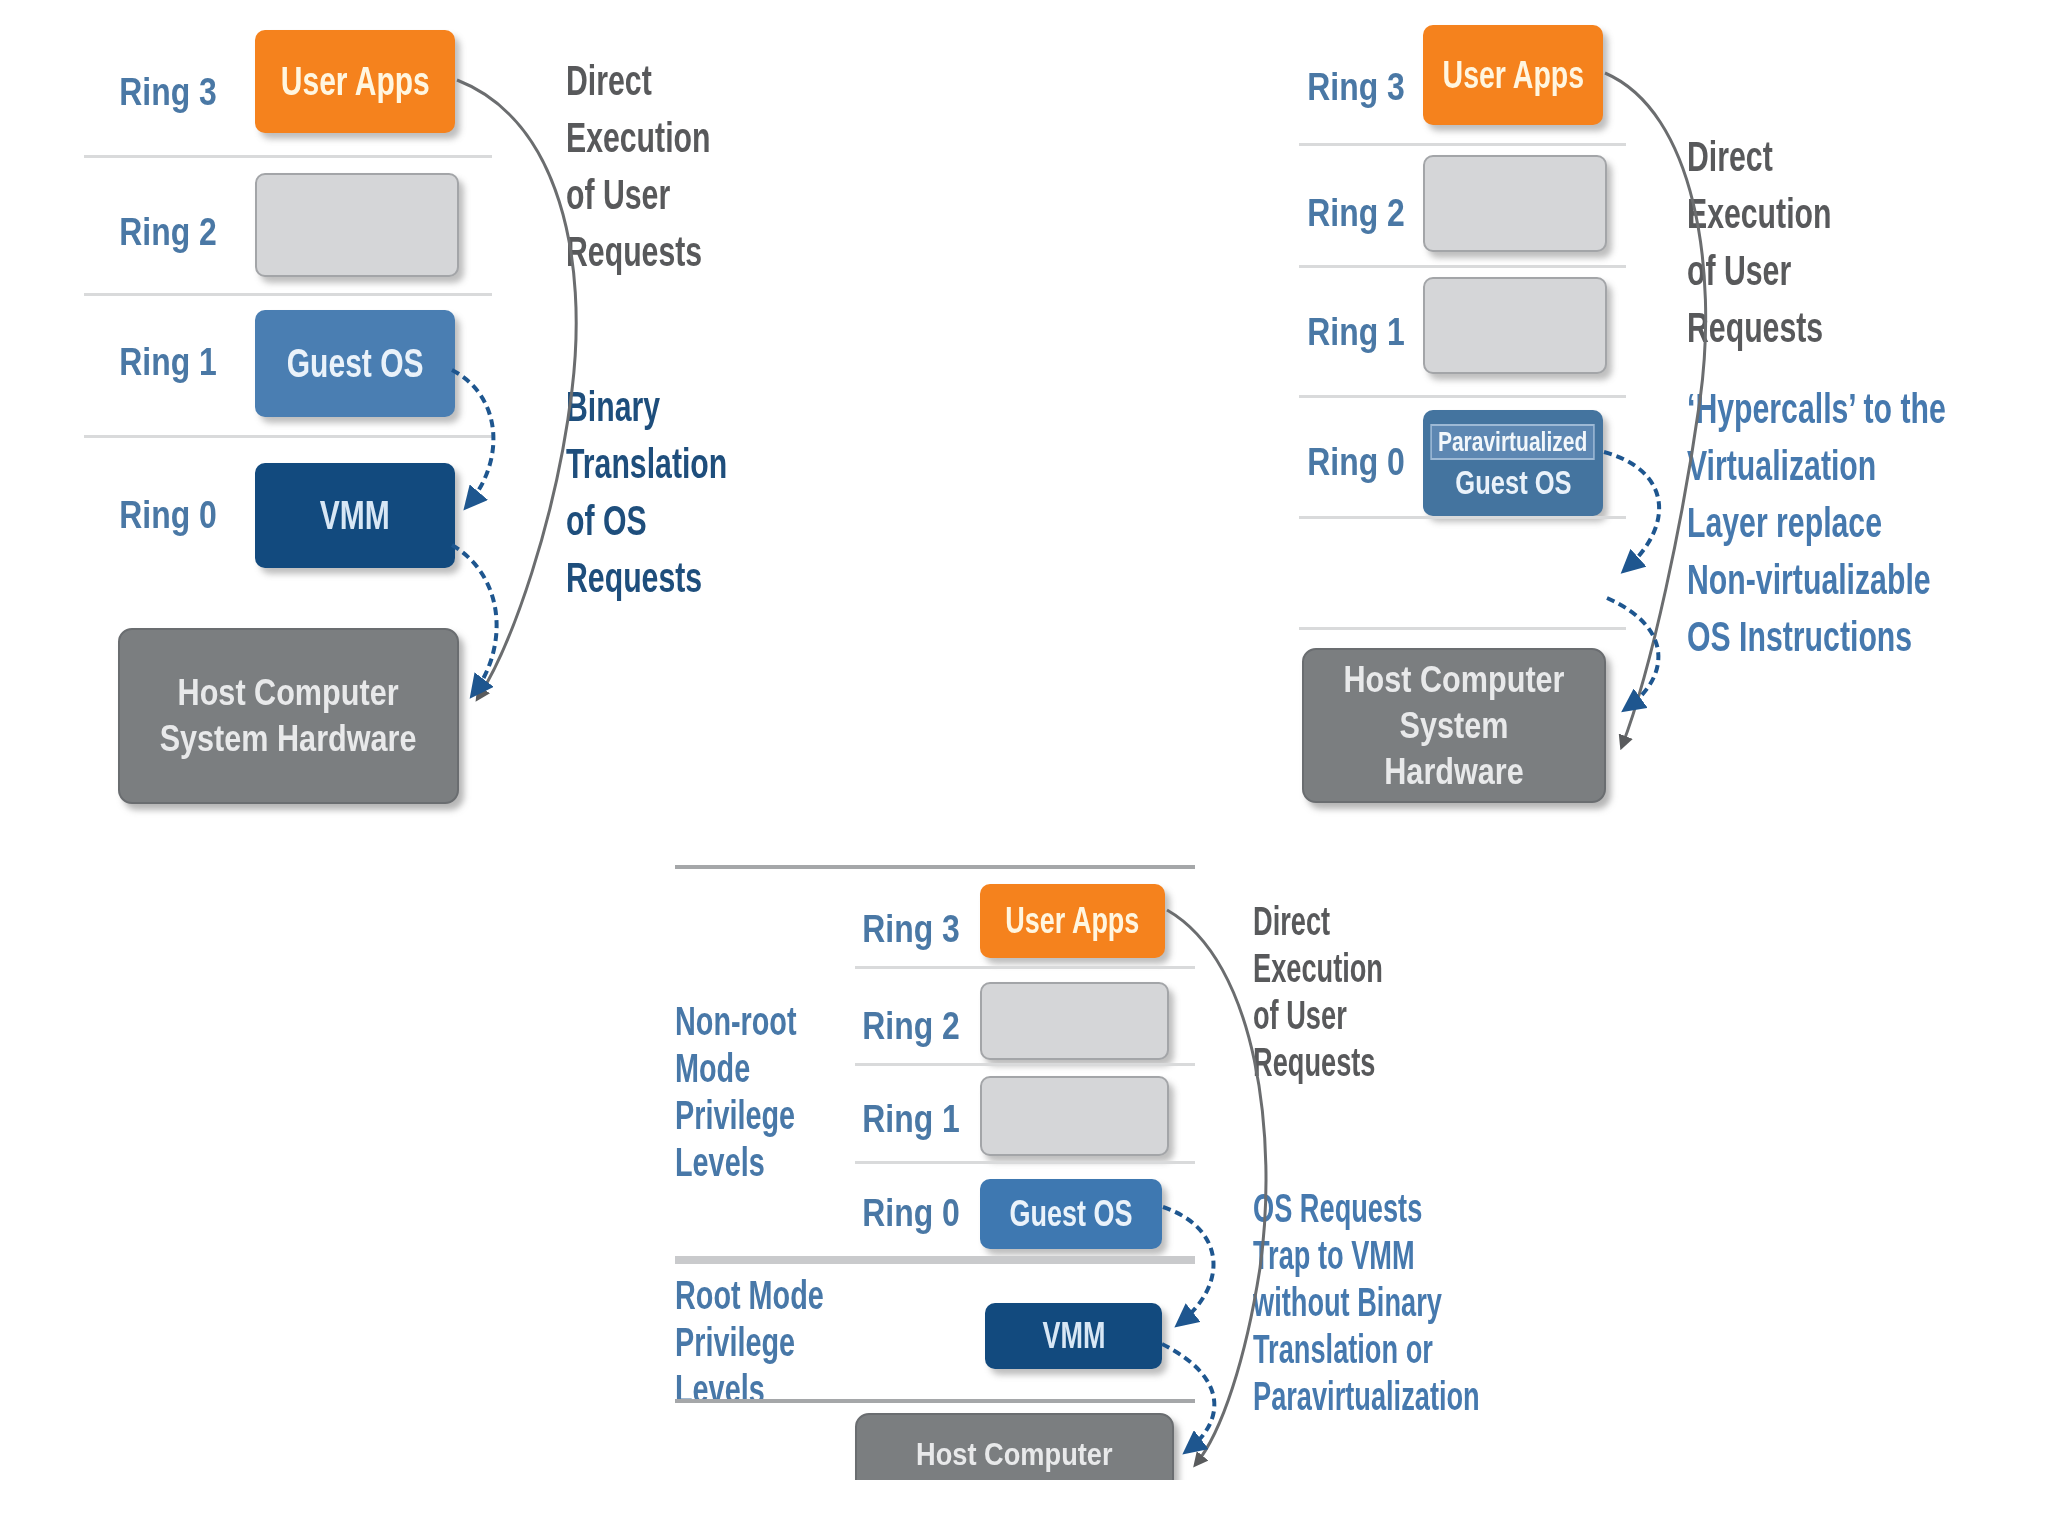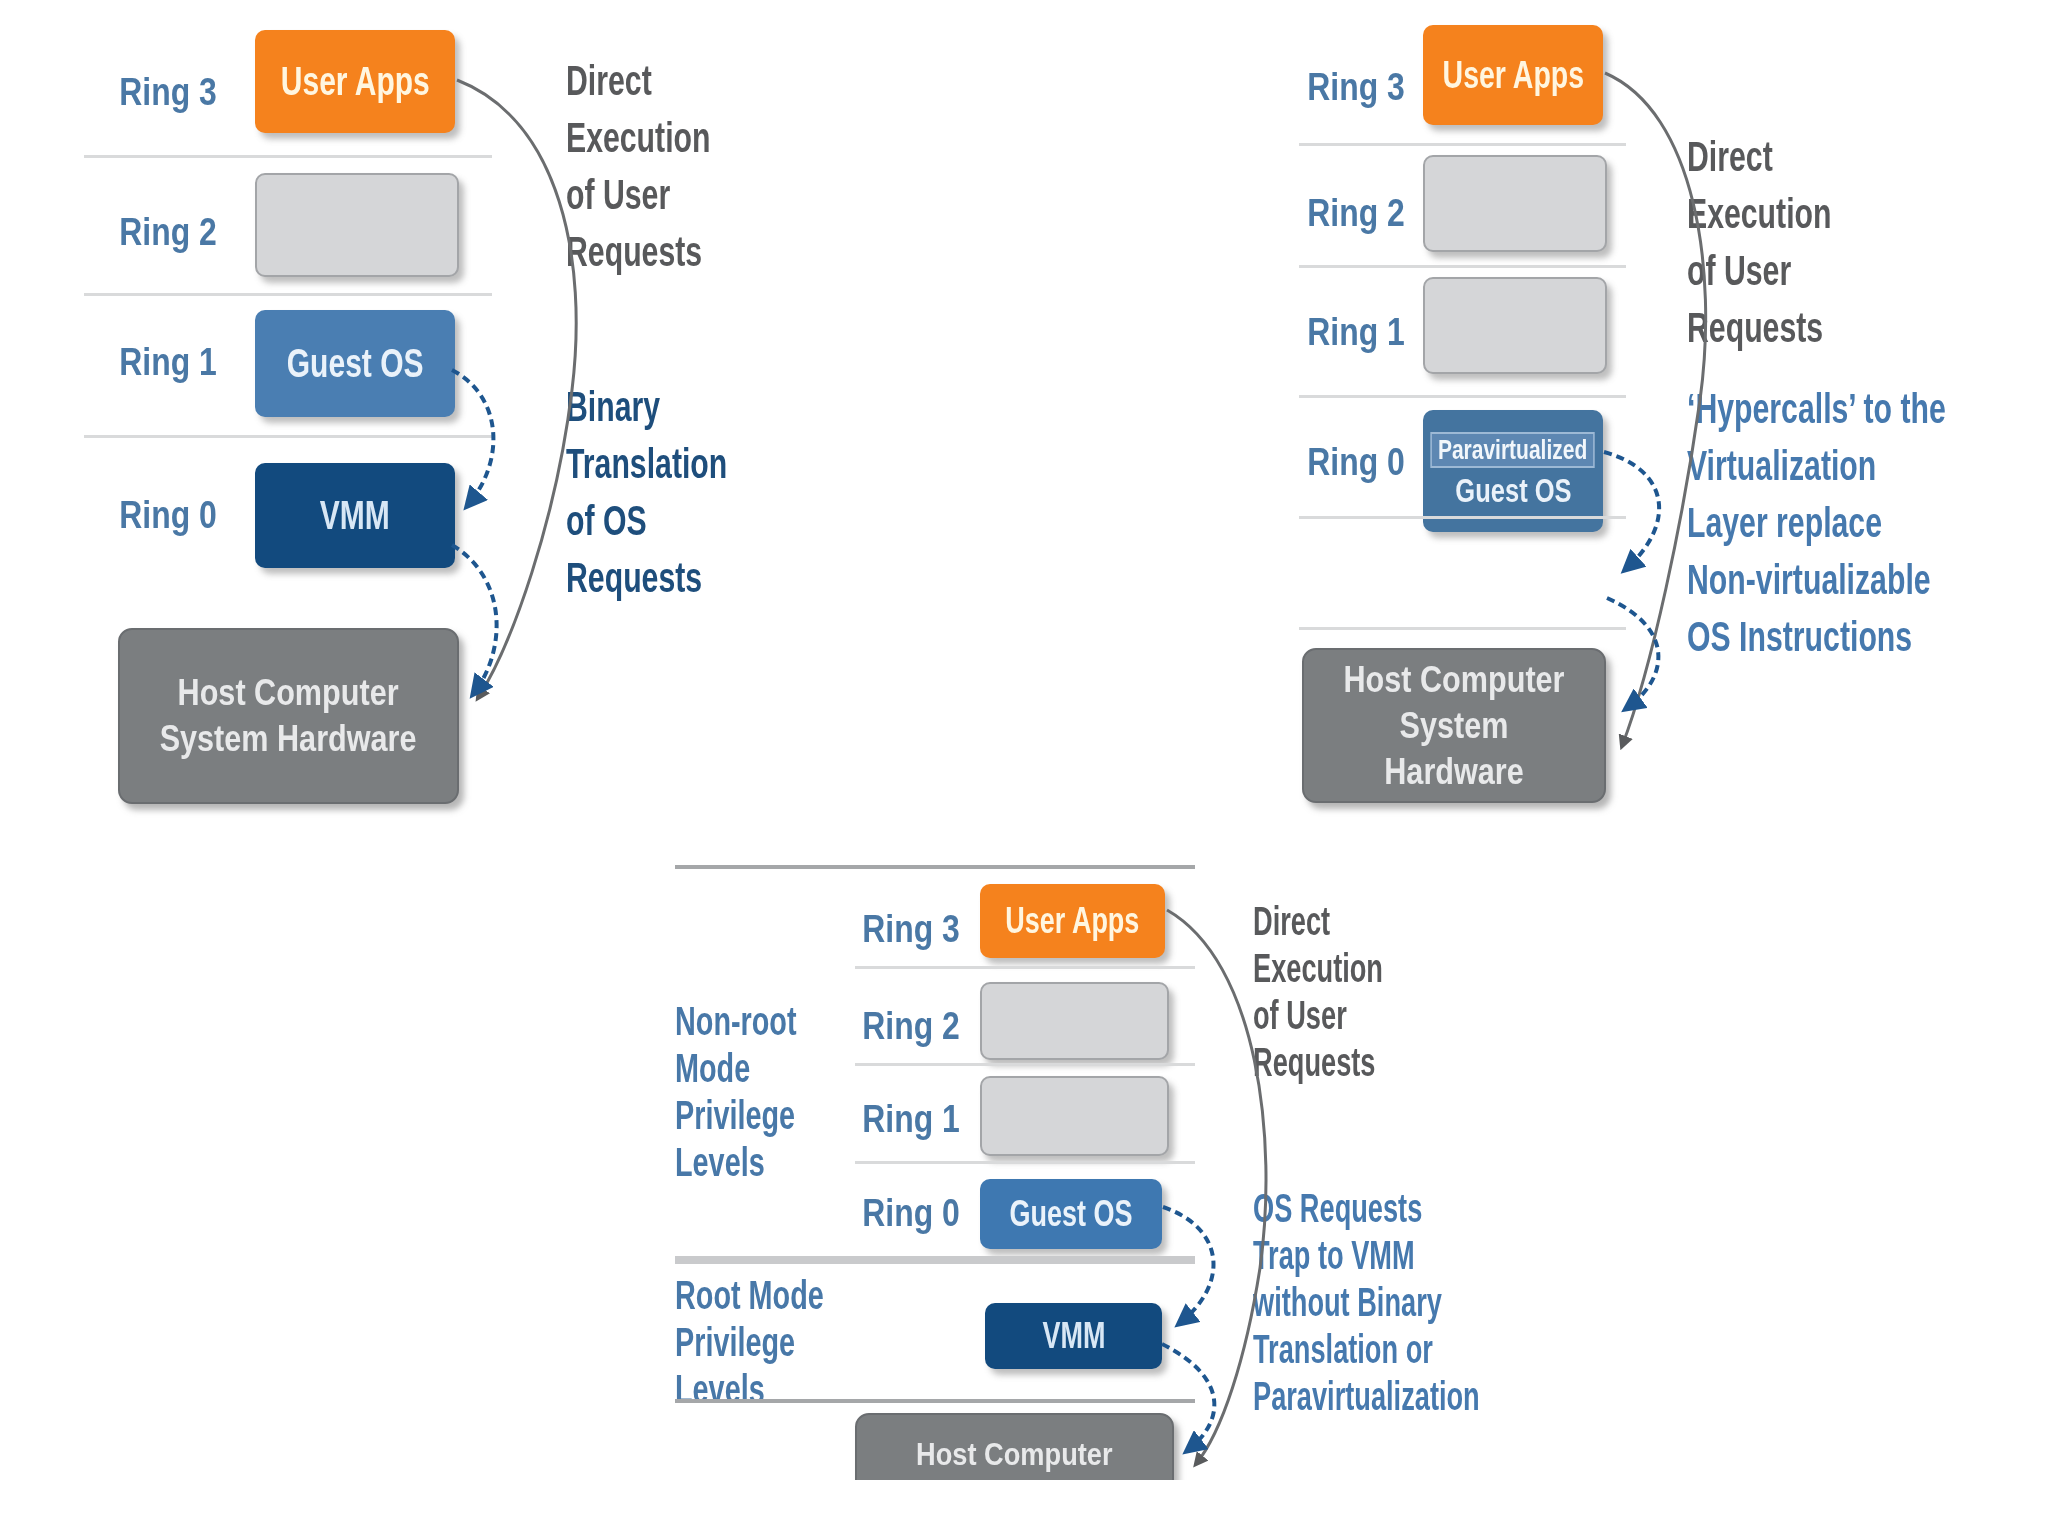--- a/index.html
+++ b/index.html
@@ -17,21 +17,21 @@
     position:absolute;display:flex;align-items:center;justify-content:center;
     border-radius:10px;box-shadow:5px 6px 6px rgba(110,110,110,0.45);
   }
   .box span{display:inline-block;transform:scaleX(0.75);transform-origin:center;white-space:nowrap;}
   .box-orange{background:#F5821D;color:#FFF6E0;font-size:40px;}
   .box-gray{background:#D5D6D8;border:2px solid #A3A5A8;}
   .box-steel{background:#4A7EB2;color:#EAF2FA;font-size:40px;}
   .box-steel2{background:#3E78B1;color:#EAF2FA;font-size:36px;}
   .box-navy{background:#124A7E;color:#D8E7F5;font-size:40px;}
   .box-navy-sm{background:#124A7E;color:#D8E7F5;font-size:36px;}
-  .box-paravirt{background:#44749F;color:#EAF2FA;flex-direction:column;gap:3px;padding:16px 0;}
+  .box-paravirt{background:#44749F;color:#EAF2FA;flex-direction:column;gap:3px;padding:8px 0;}
   .pv-band{
     display:inline-block;transform:scaleX(0.70);transform-origin:center;font-size:28px;
     background:#5D87B2;border:2px solid #9DB9D5;padding:0 8px;color:#F2F7FB;white-space:nowrap;
   }
   .pv-main{display:inline-block;transform:scaleX(0.75);transform-origin:center;font-size:34px;white-space:nowrap;}
   .vlayer{position:absolute;display:flex;align-items:center;justify-content:center;
     background:#124A7E;color:#B8D3EC;font-size:36px;border-radius:6px;
     box-shadow:5px 6px 6px rgba(110,110,110,0.45);}
   .vlayer span{display:inline-block;transform:scaleX(0.64);transform-origin:center;white-space:nowrap;}
   .hw-box{

